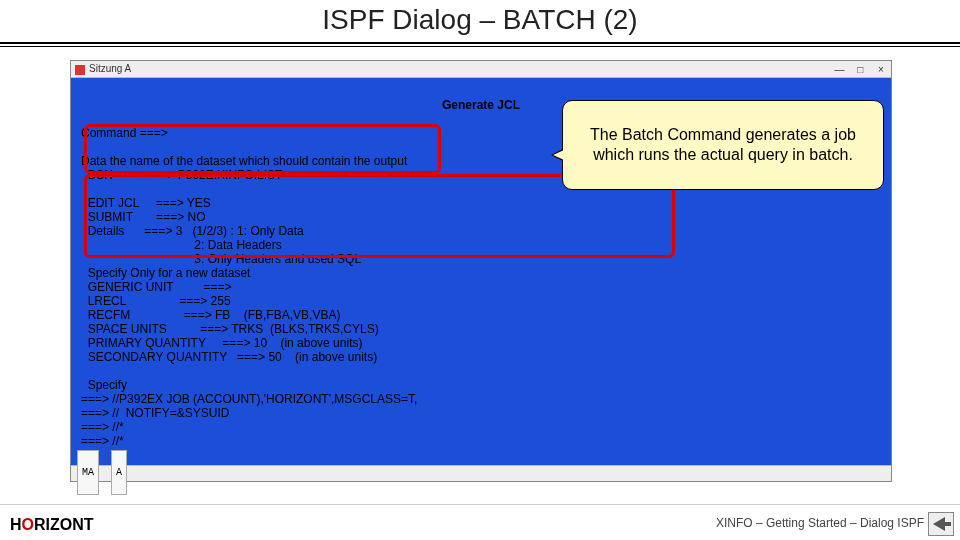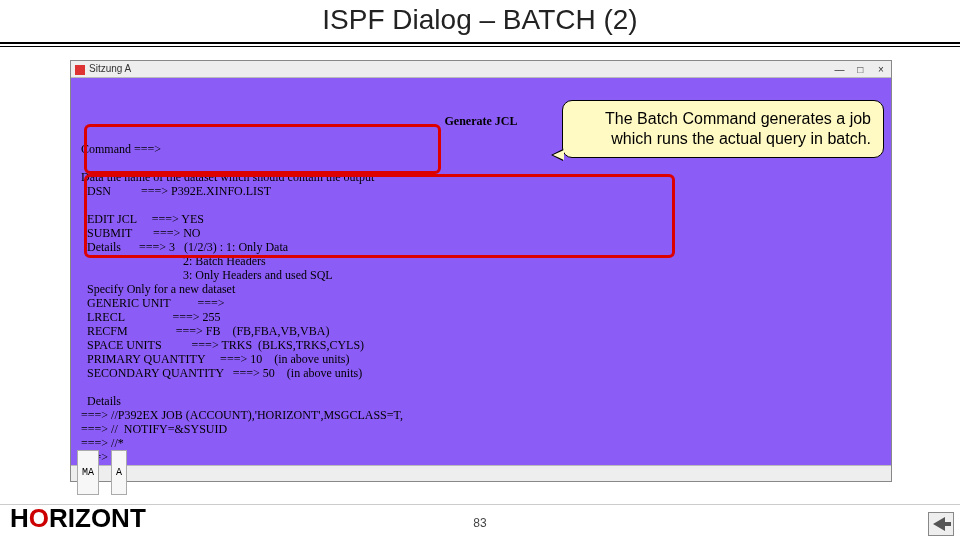--- a/index.html
+++ b/index.html
@@ -1,32 +1,32 @@
 <!DOCTYPE html>
 <html><head>
 <meta charset="utf-8">
 <style>
   html,body{margin:0;padding:0;font-family:Arial,Helvetica,sans-serif;background:#fff;width:960px;height:540px;overflow:hidden}
   .slide{position:relative;width:960px;height:540px}
   .title{position:absolute;top:4px;left:0;width:960px;text-align:center;font-size:28px;color:#222}
   .hr1{position:absolute;top:42px;left:0;width:960px;height:2px;background:#000}
   .hr2{position:absolute;top:46px;left:0;width:960px;height:1px;background:#000}
-  .panel{position:absolute;top:60px;left:70px;width:820px;height:420px;border:1px solid #888;background:#8b5cf6}
+  .panel{position:absolute;top:60px;left:70px;width:820px;height:420px;border:1px solid #888;background:#1d4ed8}
   .panel-topbar{height:16px;background:#eee;border-bottom:1px solid #bbb;display:flex;align-items:center;justify-content:space-between;padding:0 4px;font-size:10px;color:#333}
   .winbtn{display:inline-block;width:12px;text-align:center;margin-left:6px;color:#333}
-  .term{font-family:Liberation Serif, serif;font-size:12px;line-height:14px;white-space:pre;padding:22px 10px 2px 10px;color:#000}
+  .term{font-family:Liberation Sans, sans-serif;font-size:12px;line-height:14px;white-space:pre;padding:6px 10px 2px 10px;color:#000}
   .term .hdr{color:#000;font-weight:bold;text-align:center;display:block}
   .statusbar{position:absolute;left:0;bottom:0;height:16px;width:100%;background:#eee;border-top:1px solid #bbb;font-family:"Courier New",monospace;font-size:10px;padding:1px 6px;box-sizing:border-box}
   .statusbar .seg{border:1px solid #aaa;padding:16px 4px;margin-right:6px;background:#f7f7f7}
   .redbox{position:absolute;border:3px solid #d00;border-radius:6px;pointer-events:none}
-  .callout{position:absolute;background:#fff9c4;border:1px solid #000;border-radius:10px;padding:8px 12px;font-size:16px;text-align:right;line-height:1.25}
+  .callout{position:absolute;background:#fff9c4;border:1px solid #000;border-radius:10px;padding:24px 12px;font-size:16px;text-align:center;line-height:1.25}
   .callout .tail{position:absolute;width:0;height:0}
   .footer{position:absolute;bottom:0;left:0;width:960px;height:36px;background:#fff}
   .footer-line{position:absolute;top:0;left:0;width:960px;height:1px;background:#ccc}
-  .brand{position:absolute;left:10px;bottom:6px;font-size:26px;font-weight:bold}
+  .brand{position:absolute;left:10px;bottom:6px;font-size:16px;font-weight:bold}
   .brand .r{color:#c00}
   .pagenum{position:absolute;left:0;bottom:10px;width:960px;text-align:center;font-size:12px;color:#444}
   .footright{position:absolute;right:36px;bottom:10px;font-size:12px;color:#444}
   .backicon{position:absolute;right:6px;bottom:4px;width:24px;height:22px;border:1px solid #888;background:#eee}
   .backicon svg{display:block}
   .sessicon{display:inline-block;width:10px;height:10px;background:#d33;margin-right:4px;vertical-align:middle}
 </style>
 </head>
 <body>
 
@@ -48,31 +48,31 @@
     <div class="term">
 <span class="hdr">Generate JCL</span>
 <span>Command ===&gt;</span>
 
 <span>Data the name of the dataset which should contain the output</span>
 <span>  DSN          ===&gt; P392E.XINFO.LIST</span>
 <span></span>
 <span>  EDIT JCL     ===&gt; YES</span>
 <span>  SUBMIT       ===&gt; NO</span>
 <span>  Details      ===&gt; 3   (1/2/3) : 1: Only Data</span>
-<span>                                  2: Batch Headers</span>
+<span>                                  2: Data Headers</span>
 <span>                                  3: Only Headers and used SQL</span>
 <span>  Specify Only for a new dataset</span>
 <span>  GENERIC UNIT         ===&gt;</span>
 <span>  LRECL                ===&gt; 255</span>
 <span>  RECFM                ===&gt; FB    (FB,FBA,VB,VBA)</span>
 <span>  SPACE UNITS          ===&gt; TRKS  (BLKS,TRKS,CYLS)</span>
 <span>  PRIMARY QUANTITY     ===&gt; 10    (in above units)</span>
 <span>  SECONDARY QUANTITY   ===&gt; 50    (in above units)</span>
 <span></span>
-<span>  Details</span>
+<span>  Specify</span>
 <span>===&gt; //P392EX JOB (ACCOUNT),'HORIZONT',MSGCLASS=T,</span>
 <span>===&gt; //  NOTIFY=&amp;SYSUID</span>
 <span>===&gt; //*</span>
 <span>===&gt; //*</span>
     </div>
 
     <div class="statusbar">
       <span class="seg">MA</span>
       <span class="seg">A</span>
     </div>
@@ -86,20 +86,20 @@
     <span class="tail" style="left:-12px;top:48px;border-top:6px solid transparent;border-bottom:6px solid transparent;border-right:12px solid #000"></span>
     <span class="tail" style="left:-10px;top:49px;border-top:5px solid transparent;border-bottom:5px solid transparent;border-right:11px solid #fff9c4"></span>
   </div>
 
 
   <div class="footer">
     <div class="footer-line"></div>
     <div class="brand">
       <span>H</span><span class="r">O</span><span>RIZONT</span>
     </div>
-    <div class="pagenum">83</div>
+    <div class="footright">XINFO – Getting Started – Dialog ISPF</div>
     <div class="backicon">
       <svg width="24" height="22" viewBox="0 0 24 22">
           <polygon points="16,4 16,9 22,9 22,13 16,13 16,18 4,11" fill="#555"></polygon>
         </svg>
     </div>
   </div>
 </div>
 
 </body></html>

